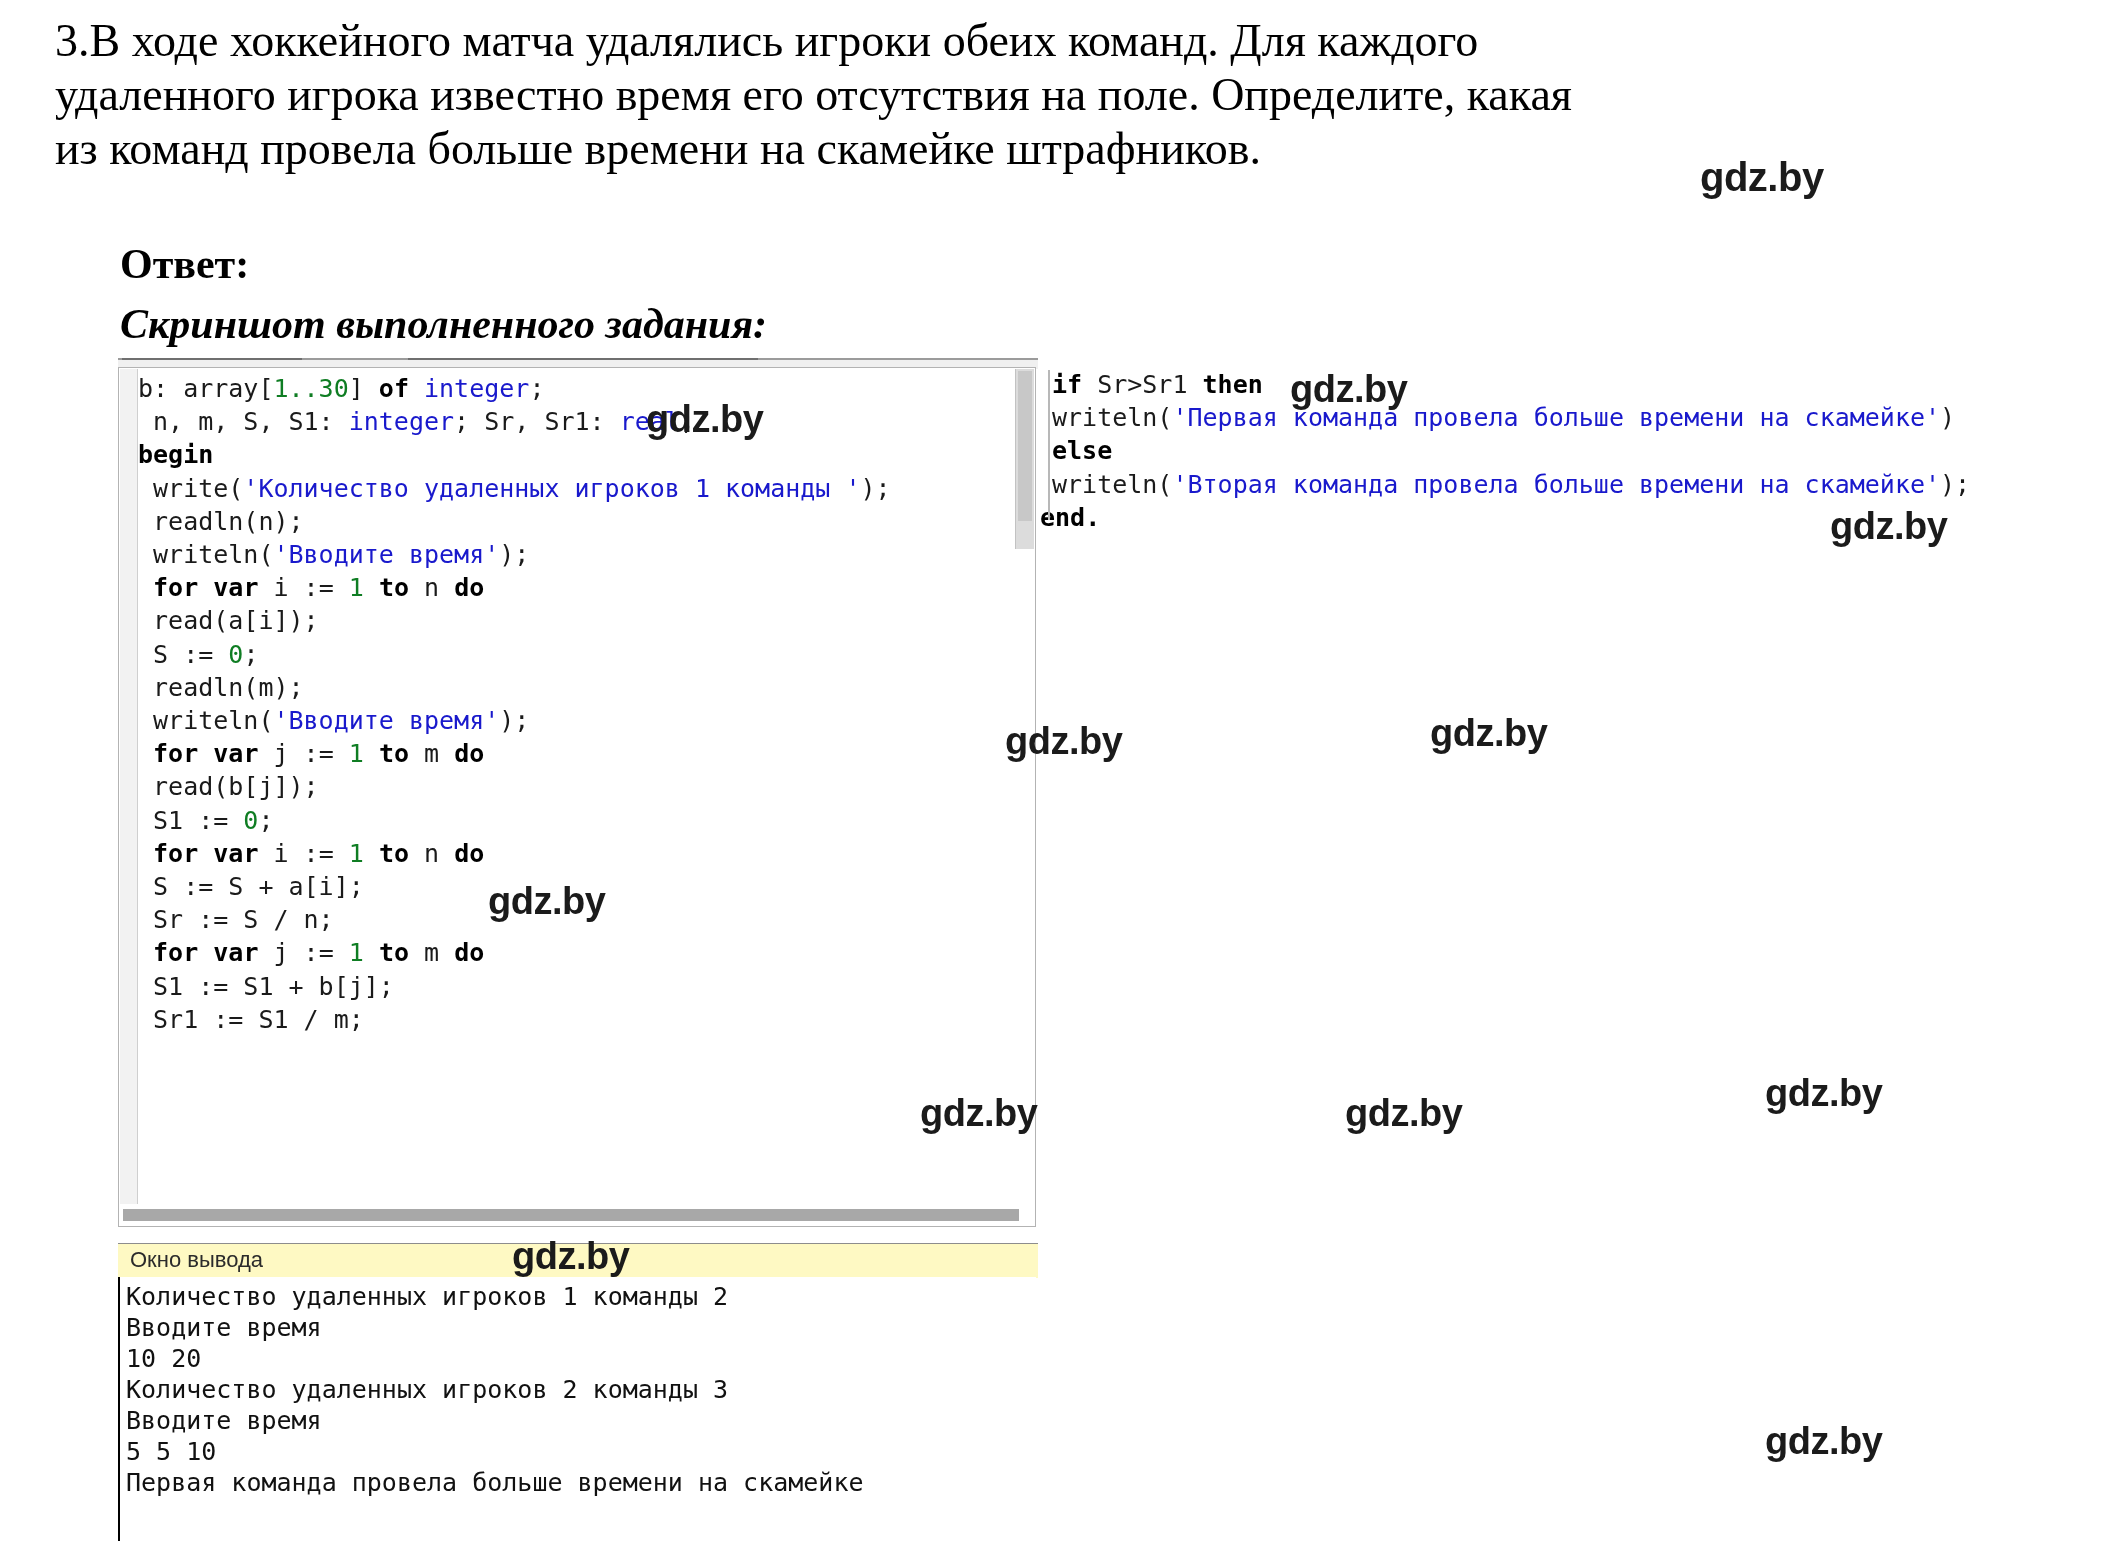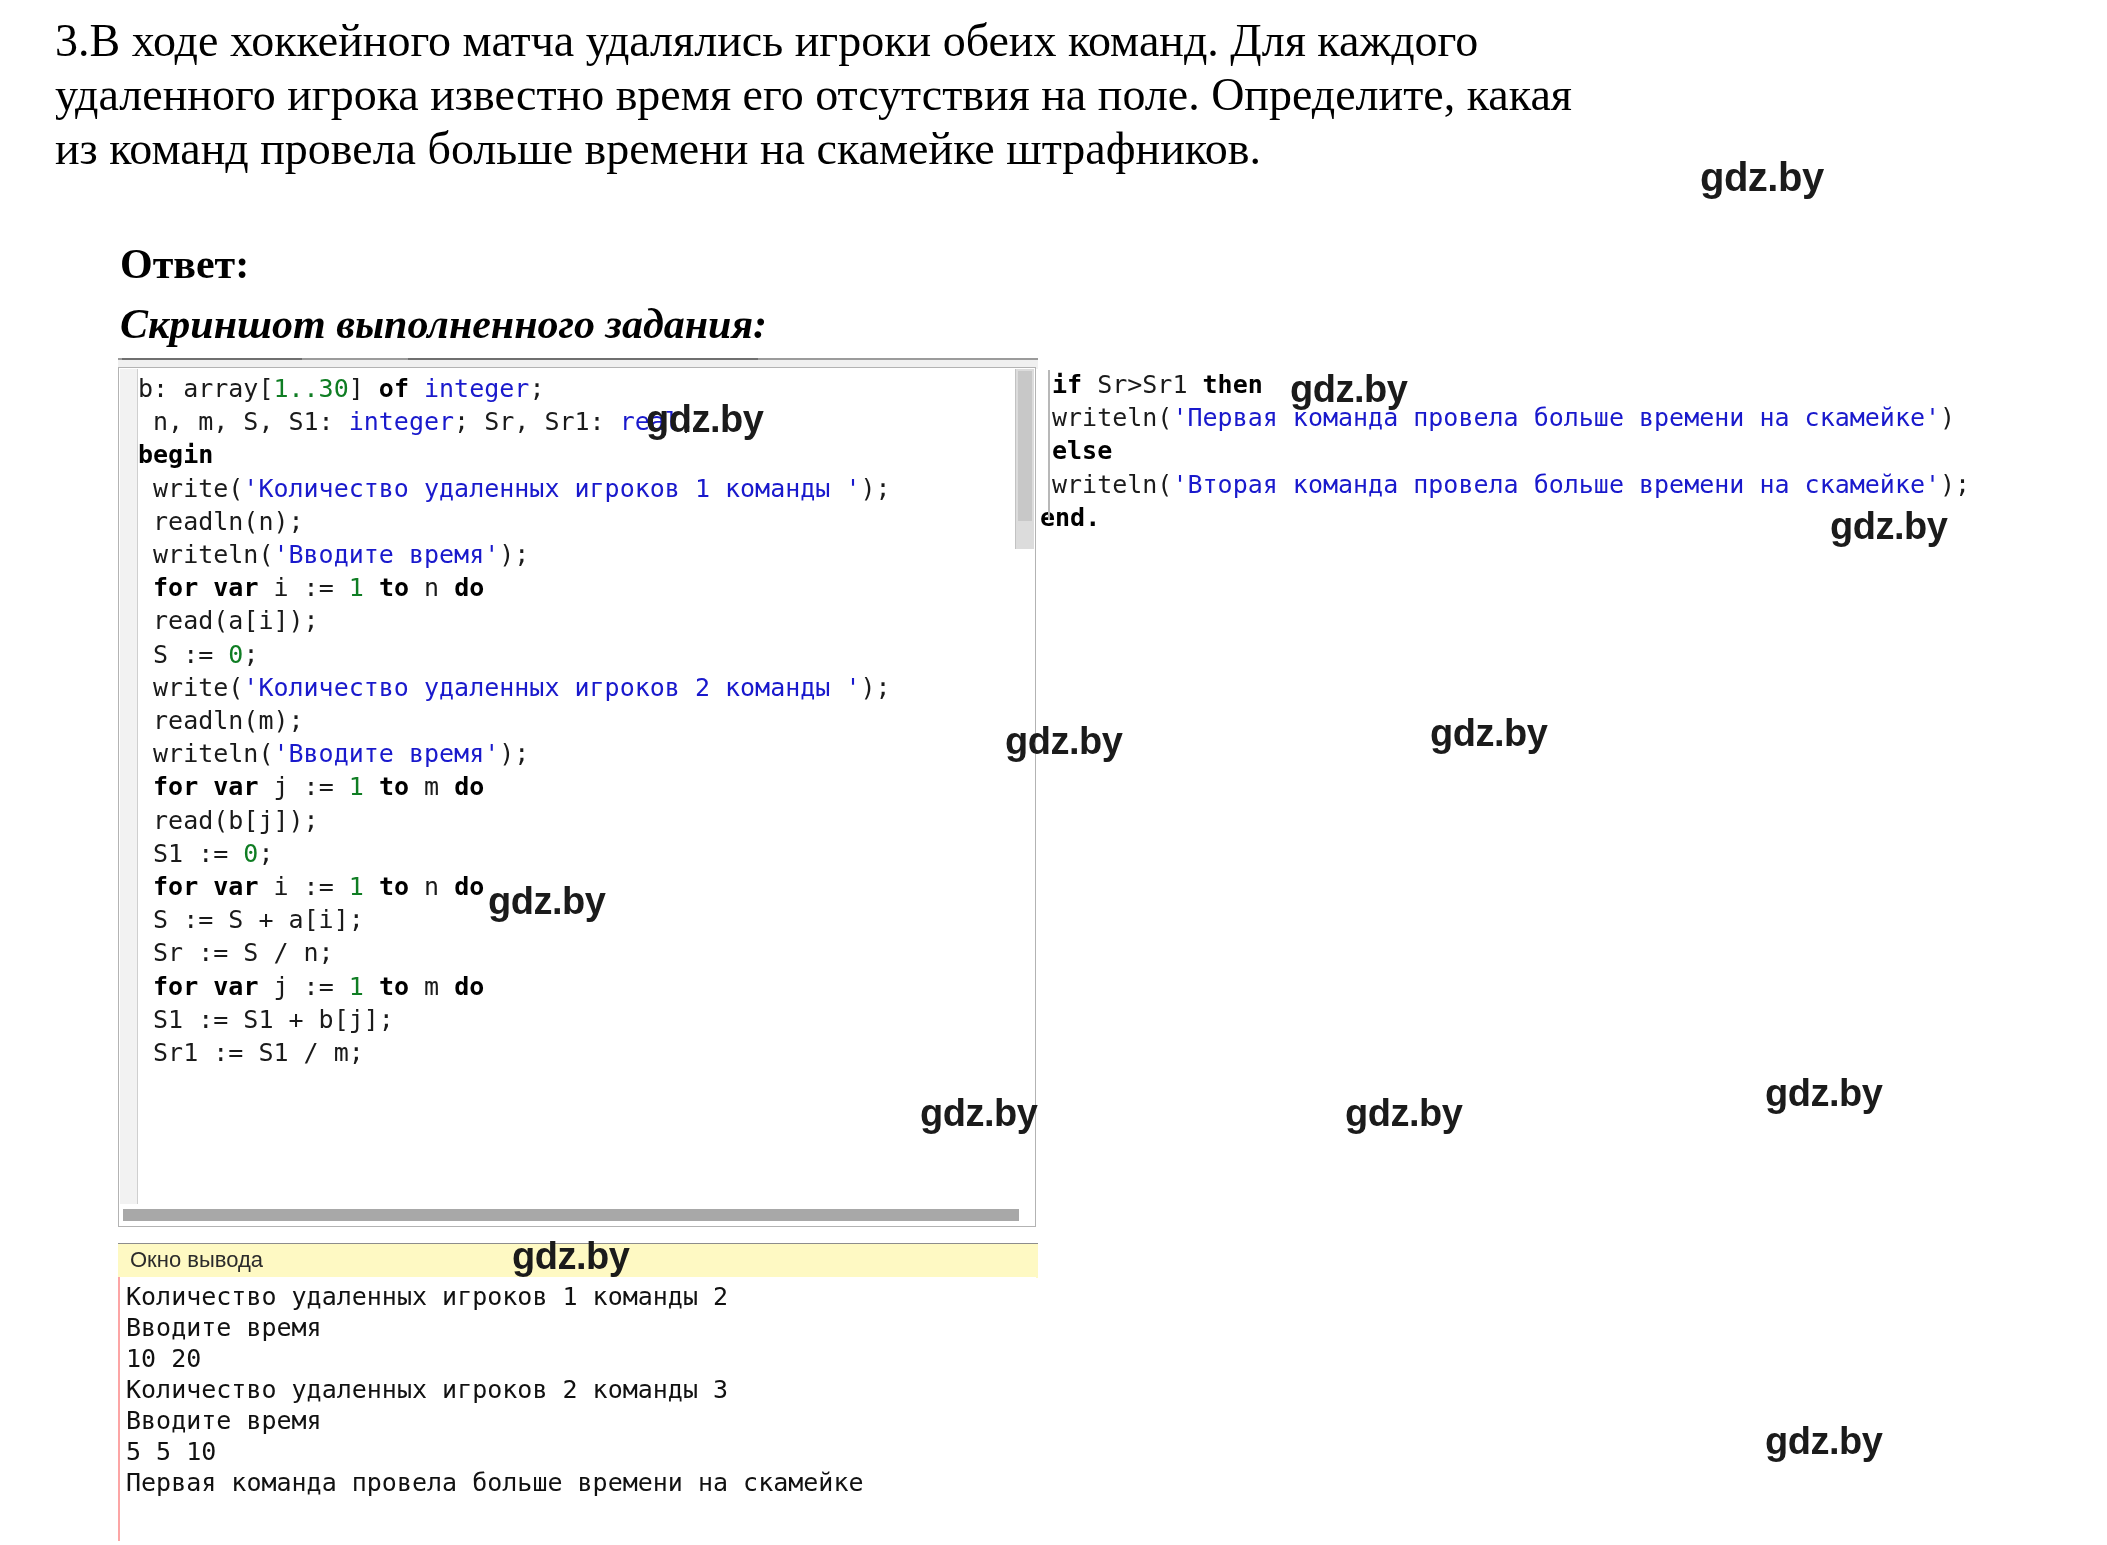--- a/index.html
+++ b/index.html
@@ -197,21 +197,21 @@
     font-size: 22px;
     color: #2b2b2b;
   }
   .outwin-body {
     position: absolute;
     left: 0;
     top: 34px;
     width: 918px;
     height: 264px;
     background: #ffffff;
-    border-left: 2px solid #fca5a5;
+    border-left: 2px solid #000000;
     box-sizing: border-box;
     padding: 4px 0 0 6px;
     overflow: hidden;
   }
   .out-line {
     font-family: "DejaVu Sans Mono", "Liberation Mono", monospace;
     font-size: 25px;
     line-height: 31px;
     white-space: pre;
     color: #111;
@@ -254,21 +254,20 @@
     <div class="code-area">
       <div class="code-line">b: array[<span class="num">1..30</span>] <span class="kw">of</span> <span class="type">integer</span>;</div>
       <div class="code-line"> n, m, S, S1: <span class="type">integer</span>; Sr, Sr1: <span class="type">real</span>;</div>
       <div class="code-line"><span class="kw">begin</span></div>
       <div class="code-line"> write(<span class="str">'Количество удаленных игроков 1 команды '</span>);</div>
       <div class="code-line"> readln(n);</div>
       <div class="code-line"> writeln(<span class="str">'Вводите время'</span>);</div>
       <div class="code-line"> <span class="kw">for</span> <span class="kw">var</span> i := <span class="num">1</span> <span class="kw">to</span> n <span class="kw">do</span></div>
       <div class="code-line"> read(a[i]);</div>
       <div class="code-line"> S := <span class="num">0</span>;</div>
-      <div class="code-line"> write(<span class="str">'Количество удаленных игроков 2 команды '</span>);</div>
       <div class="code-line"> readln(m);</div>
       <div class="code-line"> writeln(<span class="str">'Вводите время'</span>);</div>
       <div class="code-line"> <span class="kw">for</span> <span class="kw">var</span> j := <span class="num">1</span> <span class="kw">to</span> m <span class="kw">do</span></div>
       <div class="code-line"> read(b[j]);</div>
       <div class="code-line"> S1 := <span class="num">0</span>;</div>
       <div class="code-line"> <span class="kw">for</span> <span class="kw">var</span> i := <span class="num">1</span> <span class="kw">to</span> n <span class="kw">do</span></div>
       <div class="code-line"> S := S + a[i];</div>
       <div class="code-line"> Sr := S / n;</div>
       <div class="code-line"> <span class="kw">for</span> <span class="kw">var</span> j := <span class="num">1</span> <span class="kw">to</span> m <span class="kw">do</span></div>
       <div class="code-line"> S1 := S1 + b[j];</div>

